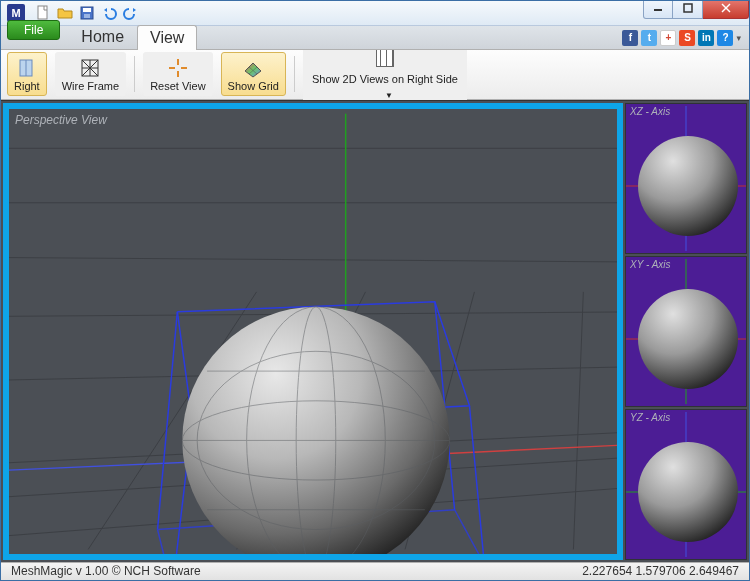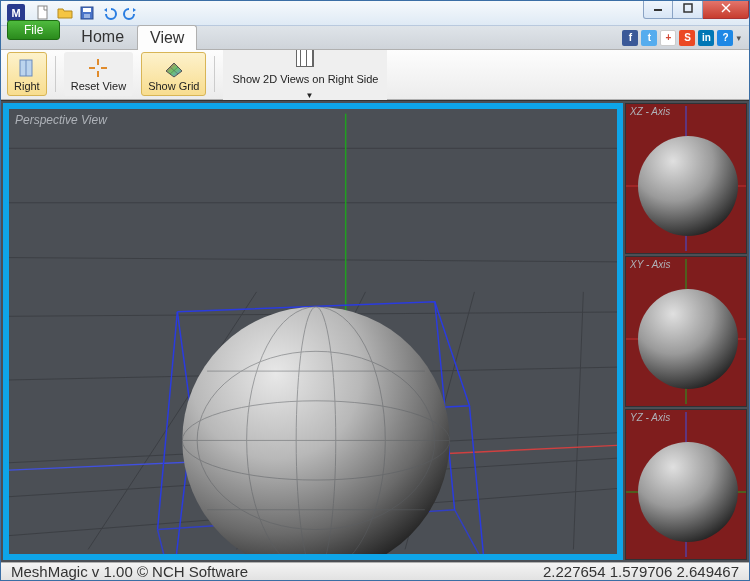--- a/index.html
+++ b/index.html
@@ -35,25 +35,25 @@
   .ribsep { width: 1px; height: 36px; background: #ccc; }
   .rib2d { display: flex; align-items: center; gap: 6px; font-size: 11px; }
   .rib2d .thumb { width: 18px; height: 18px; border: 1px solid #666; background: repeating-linear-gradient(90deg,#666 0,#666 1px,#fff 1px,#fff 6px),#fff; background-size: 12px 100%; background-position: 3px 0; }
 
   
   .workspace { flex: 1; display: flex; background: #4b4f55; border-top: 1px solid #333; }
   .viewport { position: relative; flex: 1; background: #4b4f55; overflow: hidden; border: 6px solid #0ea5e9; margin: 2px; }
   .vplabel { position: absolute; top: 4px; left: 6px; color: #aeb2b8; font-size: 12px; font-style: italic; z-index: 5; }
   .vp-svg { width: 100%; height: 100%; }
   .sidepanel { width: 124px; display: flex; flex-direction: column; gap: 2px; padding: 2px 2px 2px 0; }
-  .miniview { flex: 1; position: relative; background: #7f1d1d; border: 1px solid #2f3236; overflow: hidden; text-decoration: underline; }
+  .miniview { flex: 1; position: relative; background: #4c1d95; border: 1px solid #2f3236; overflow: hidden; text-decoration: underline; }
   .miniview .mvlabel { position: absolute; top: 2px; left: 4px; color: #aeb2b8; font-size: 10px; font-style: italic; z-index: 5; }
 
   
-  .statusbar { height: 22px; background: linear-gradient(#f4f4f4, #e2e2e2); border-top: 1px solid #b0b0b0; display: flex; align-items: center; padding: 0 10px; font-size: 15px; color: #333; }
+  .statusbar { height: 22px; background: linear-gradient(#f4f4f4, #e2e2e2); border-top: 1px solid #b0b0b0; display: flex; align-items: center; padding: 0 10px; font-size: 12px; color: #333; }
   .statusbar .fill { flex: 1; }
 </style>
 </head>
 <body>
 
 <div class="titlebar">
   <div class="app-ico">M</div>
   <div class="qat">
     <span class="q">
         <svg viewBox="0 0 16 16">
@@ -125,20 +125,32 @@
 <div class="ribbon">
   <button class="ribbtn active">
     <span class="ric-box">
         <svg width="22" height="22">
           <rect x="4" y="3" width="12" height="16" fill="#bcd4ee" stroke="#6a8bbd"></rect>
           <line x1="10" y1="3" x2="10" y2="19" stroke="#6a8bbd"></line>
         </svg>
       </span>
     <span>Right</span>
   </button>
+  <button class="ribbtn">
+    <span class="ric-box">
+        <svg width="22" height="22">
+          <rect x="3" y="3" width="16" height="16" fill="none" stroke="#333"></rect>
+          <line x1="3" y1="11" x2="19" y2="11" stroke="#333"></line>
+          <line x1="11" y1="3" x2="11" y2="19" stroke="#333"></line>
+          <line x1="3" y1="3" x2="19" y2="19" stroke="#333"></line>
+          <line x1="19" y1="3" x2="3" y2="19" stroke="#333"></line>
+        </svg>
+      </span>
+    <span>Wire Frame</span>
+  </button>
   <div class="ribsep"></div>
   <button class="ribbtn">
     <span class="ric-box">
         <svg width="22" height="22">
           <line x1="11" y1="2" x2="11" y2="8" stroke="#e08b2c" stroke-width="2"></line>
           <line x1="11" y1="14" x2="11" y2="20" stroke="#e08b2c" stroke-width="2"></line>
           <line x1="2" y1="11" x2="8" y2="11" stroke="#e08b2c" stroke-width="2"></line>
           <line x1="14" y1="11" x2="20" y2="11" stroke="#e08b2c" stroke-width="2"></line>
         </svg>
       </span>

